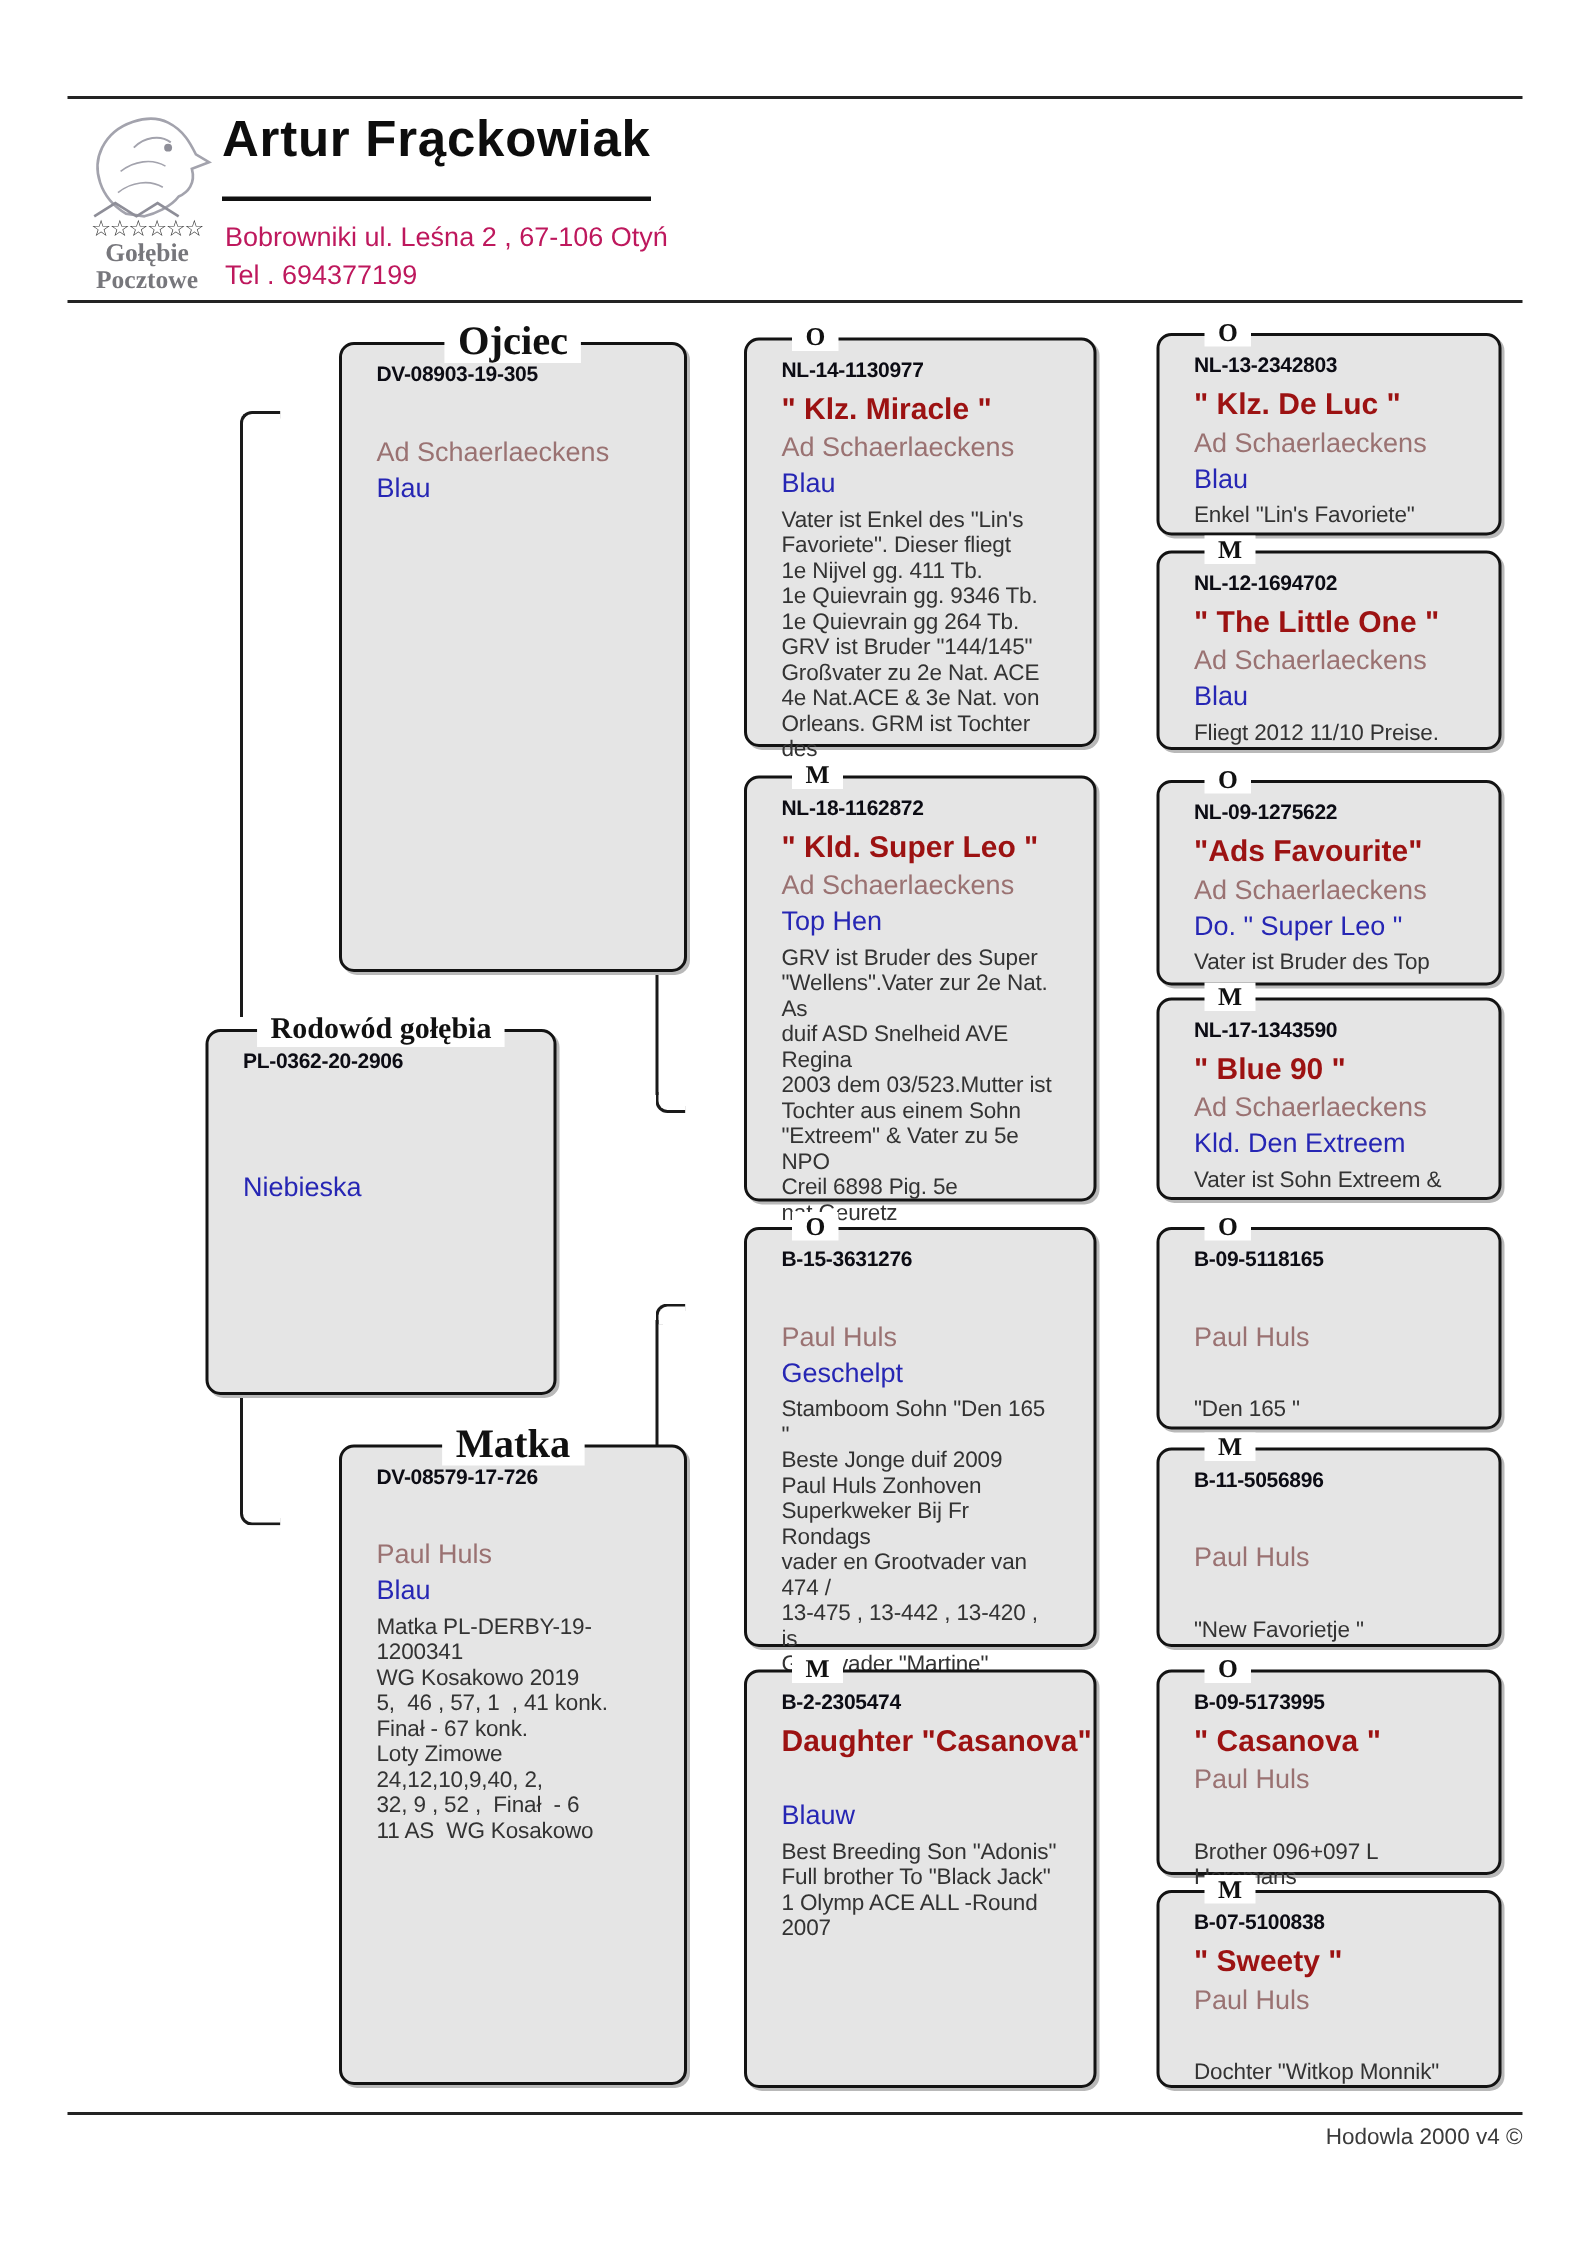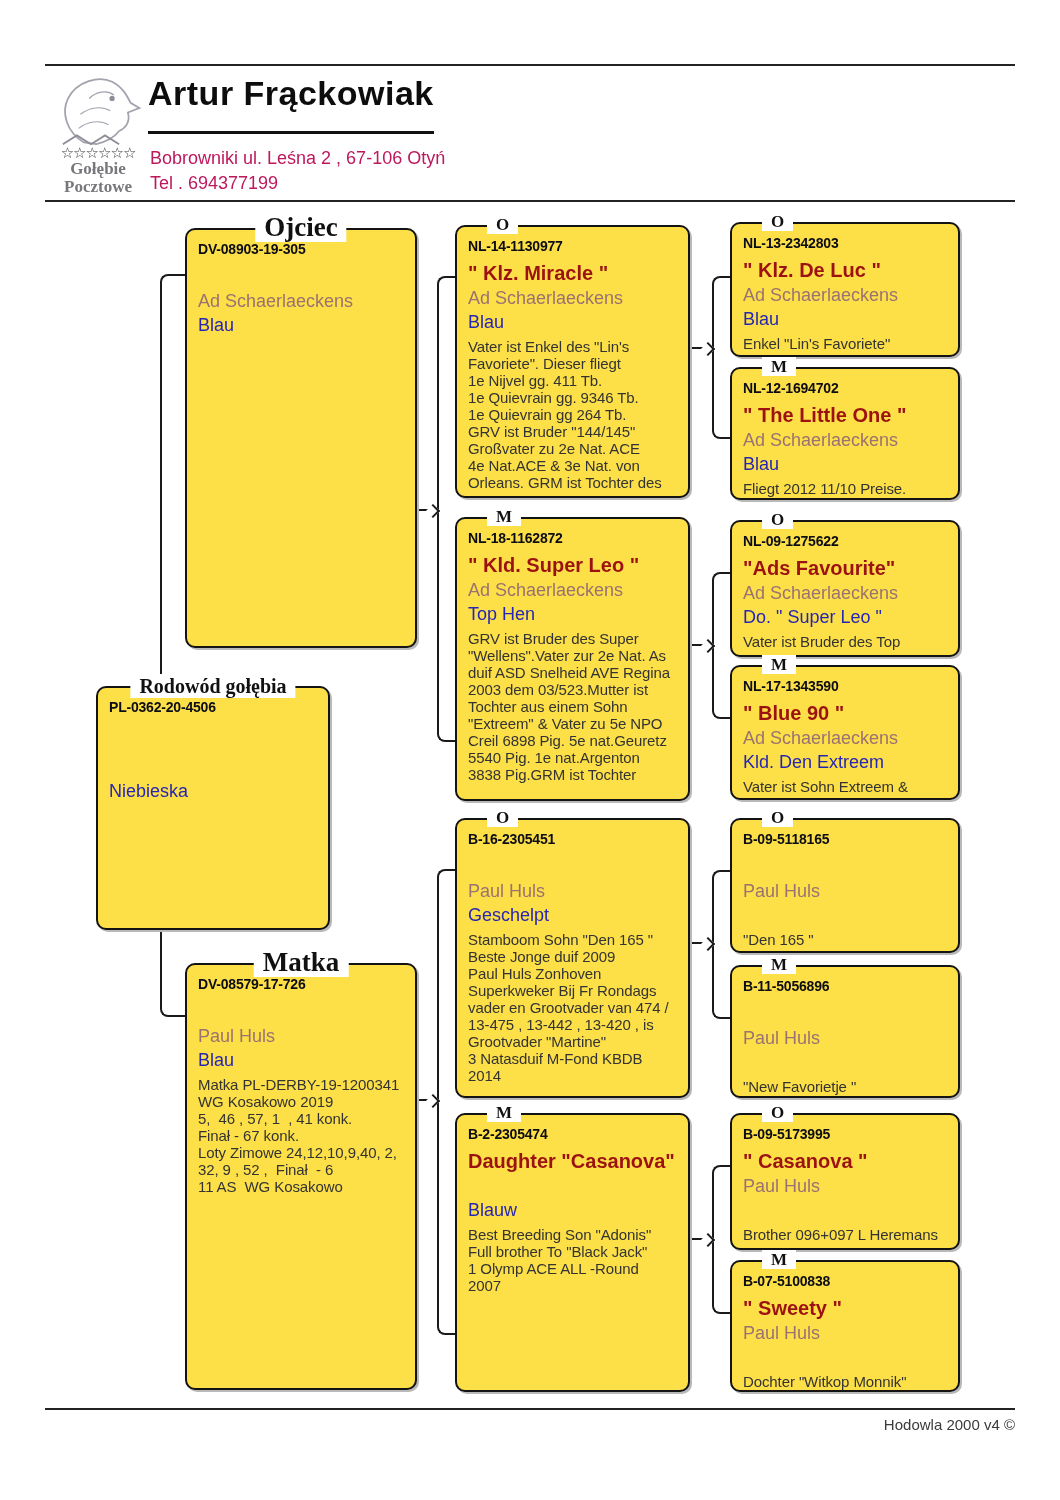--- a/index.html
+++ b/index.html
@@ -7,22 +7,22 @@
   .rule{position:absolute;left:45px;width:970px;border-top:2px solid #232323;}
   
   .title{position:absolute;left:148px;top:74px;font-size:34px;font-weight:bold;color:#0d0d0d;
          border-bottom:3px solid #111;padding-bottom:18px;letter-spacing:0.5px;white-space:nowrap;}
   .addr{position:absolute;left:150px;top:146px;font-size:18px;color:#be185d;line-height:25px;}
   .logo{position:absolute;left:50px;top:72px;width:96px;height:128px;text-align:center;}
   .logo svg{display:block;margin:0 auto;}
   .stars{font-size:15px;color:#3a3a3a;line-height:14px;letter-spacing:-1px;white-space:nowrap;}
   .logotext{font-family:"Liberation Serif",serif;font-weight:bold;font-size:17px;line-height:18px;color:#77777c;}
   
-  .pbox{position:absolute;background:#fde047;border:2px solid #131313;border-radius:10px;
-        box-shadow:2px 2px 0 #b9b9b9;padding:6px 11px;box-sizing:border-box;}
+  .pbox{position:absolute;background:#e5e5e5;border:2px solid #131313;border-radius:10px;
+        box-shadow:2px 2px 0 #b9b9b9;padding:6px 23px;box-sizing:border-box;margin-left:41px;}
   .plabel{position:absolute;top:-18px;left:50%;transform:translateX(-50%);background:#fff;padding:0 9px;
           font-family:"Liberation Serif",serif;font-weight:bold;font-size:27px;line-height:30px;color:#111;white-space:nowrap;}
   .plabel.small{font-size:20px;line-height:24px;top:-14px;}
   .marker{position:absolute;top:-12px;left:30px;background:#fff;padding:0 9px;
           font-family:"Liberation Serif",serif;font-weight:bold;font-size:17px;line-height:19px;color:#111;}
   .ring{font-size:14px;font-weight:bold;color:#0c0c14;line-height:27px;letter-spacing:-0.2px;min-height:27px;white-space:nowrap;}
   .pname{font-size:20px;font-weight:bold;color:#9c1212;line-height:26px;min-height:26px;white-space:nowrap;}
   .breeder{font-size:18px;color:#9a7272;line-height:24px;min-height:24px;white-space:nowrap;}
   .pcolor{font-size:18px;color:#2626b4;line-height:25px;min-height:25px;white-space:nowrap;}
   .info{font-size:15px;color:#333;line-height:17px;margin-top:3px;white-space:pre-wrap;letter-spacing:-0.1px;}
@@ -101,21 +101,21 @@
 <div class="fork" style="left:703px;top:939px"></div>
 
 <div class="hline" style="left:690px;top:1238px;width:24px"></div>
 <div class="c-tl" style="left:712px;top:1165px;width:18px;height:12px"></div>
 <div class="vline" style="left:712px;top:1176px;height:126px"></div>
 <div class="c-bl" style="left:712px;top:1300px;width:18px;height:12px"></div>
 <div class="fork" style="left:703px;top:1235px"></div>
 
 <div class="pbox" style="left:96px;top:686px;width:234px;height:244px">
   <span class="plabel small">Rodowód gołębia</span>
-  <div class="ring">PL-0362-20-4506</div>
+  <div class="ring">PL-0362-20-2906</div>
   <div class="pcolor root-gap">Niebieska</div>
 </div>
 
 <div class="pbox" style="left:185px;top:228px;width:232px;height:420px">
   <span class="plabel">Ojciec</span>
   <div class="ring">DV-08903-19-305</div>
   <div class="pname"></div>
   <div class="breeder">Ad Schaerlaeckens</div>
   <div class="pcolor">Blau</div>
 </div>
@@ -164,21 +164,21 @@
 2003 dem 03/523.Mutter ist
 Tochter aus einem Sohn
 "Extreem" &amp; Vater zu 5e NPO
 Creil 6898 Pig. 5e nat.Geuretz
 5540 Pig. 1e nat.Argenton
 3838 Pig.GRM ist Tochter</div>
 </div>
 
 <div class="pbox" style="left:455px;top:818px;width:235px;height:280px">
   <span class="marker">O</span>
-  <div class="ring">B-16-2305451</div>
+  <div class="ring">B-15-3631276</div>
   <div class="pname"></div>
   <div class="breeder">Paul Huls</div>
   <div class="pcolor">Geschelpt</div>
   <div class="info">Stamboom Sohn "Den 165 "
 Beste Jonge duif 2009
 Paul Huls Zonhoven
 Superkweker Bij Fr Rondags
 vader en Grootvader van 474 /
 13-475 , 13-442 , 13-420 , is
 Grootvader "Martine"

